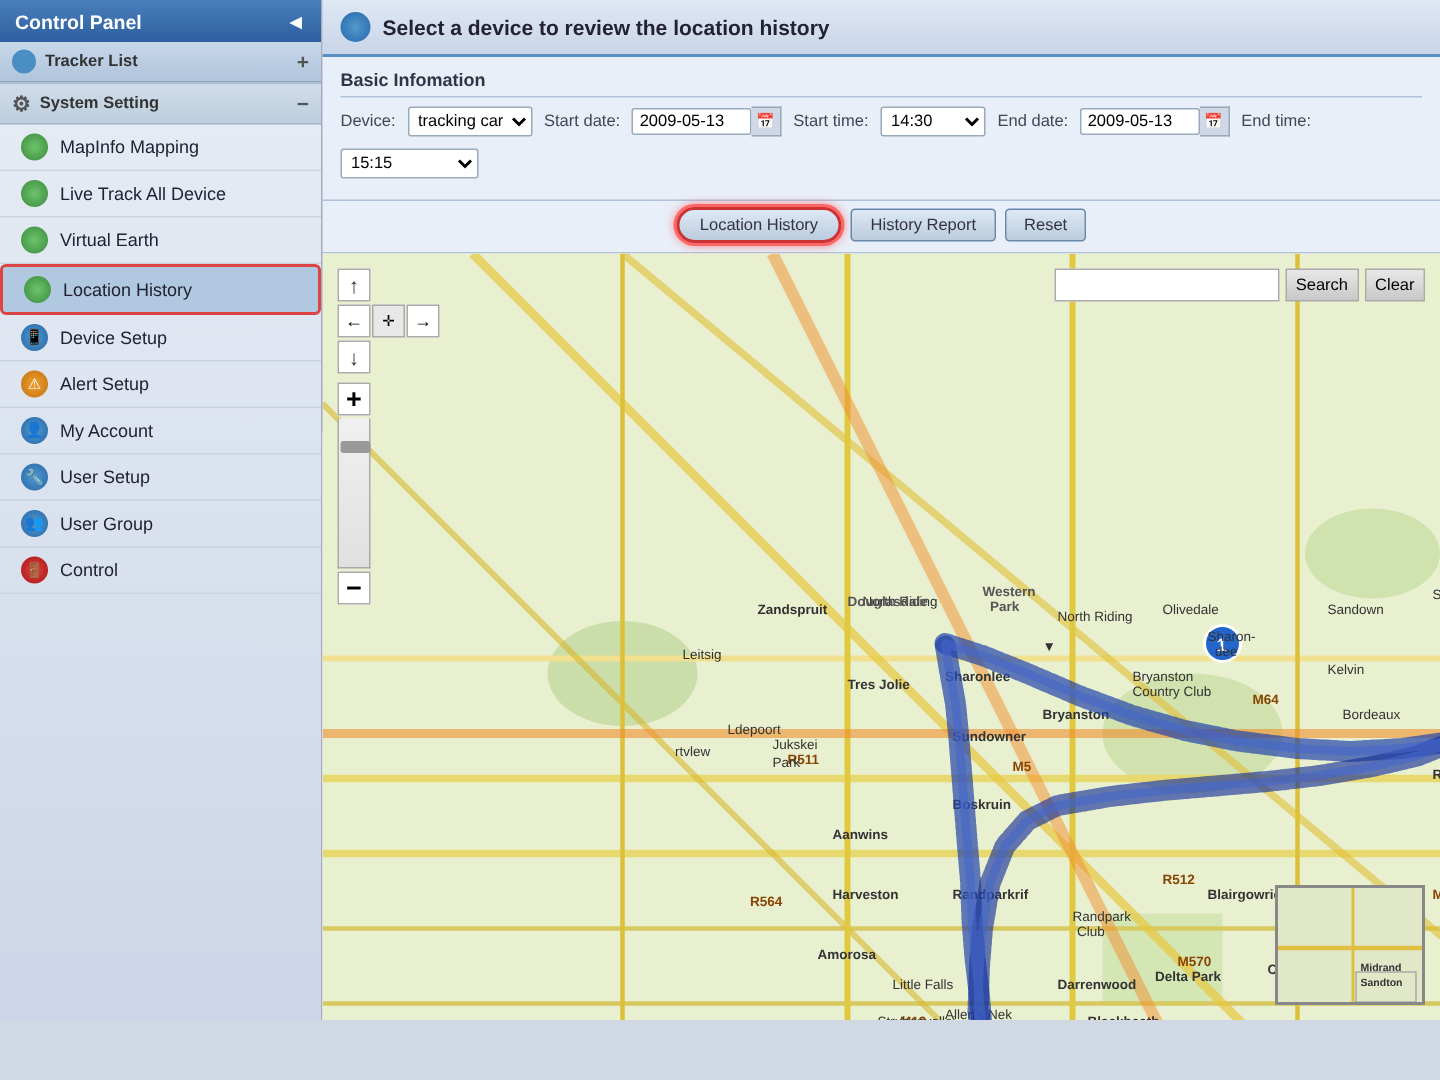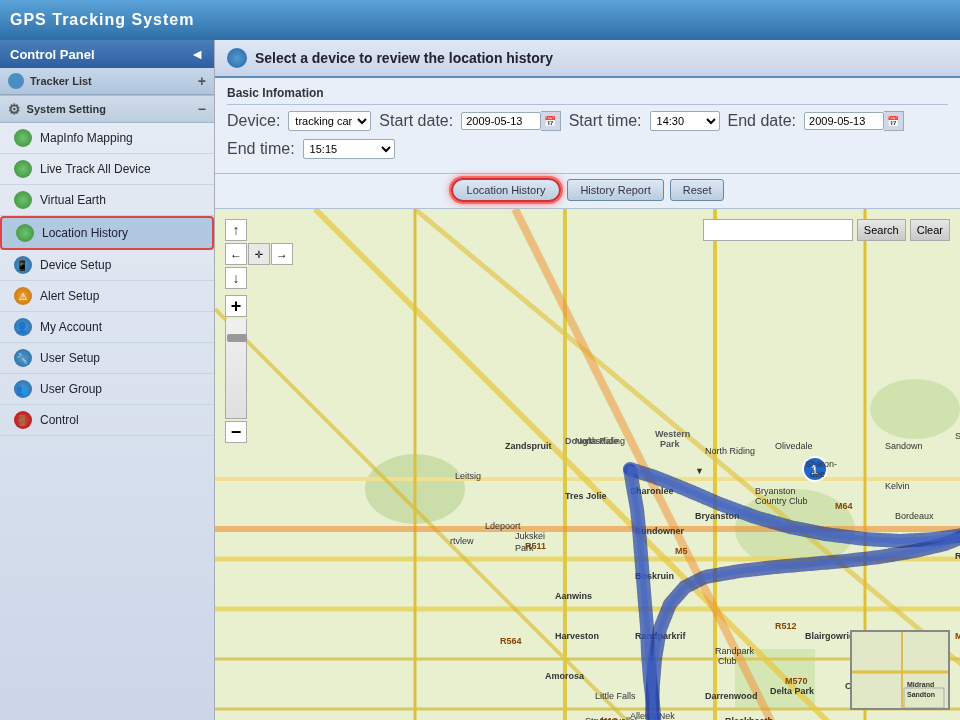--- a/index.html
+++ b/index.html
@@ -203,21 +203,21 @@
 
     .form-row {
       display: flex;
       align-items: center;
       gap: 8px;
       margin-bottom: 6px;
       flex-wrap: wrap;
     }
 
     .form-label {
-      font-size: 16px;
+      font-size: 11px;
       color: #445;
       white-space: nowrap;
     }
 
     .form-control {
       font-size: 11px;
       padding: 2px 4px;
       border: 1px solid #9ab;
       background: white;
       border-radius: 2px;
@@ -356,23 +356,20 @@
       position: absolute;
       top: 0; left: 0;
       width: 100%; height: 100%;
     }
   </style>
 </head>
 <body>
 
 <div class="outer-wrapper">
 
-  <div class="top-bar">
-    <span class="app-logo">GPS Tracking System</span>
-  </div>
 
   <div class="main-area">
 
     <div class="sidebar">
       <div class="sidebar-header">
         <span>Control Panel</span>
         <span class="collapse-btn">◄</span>
       </div>
 
       <div class="sidebar-section">

